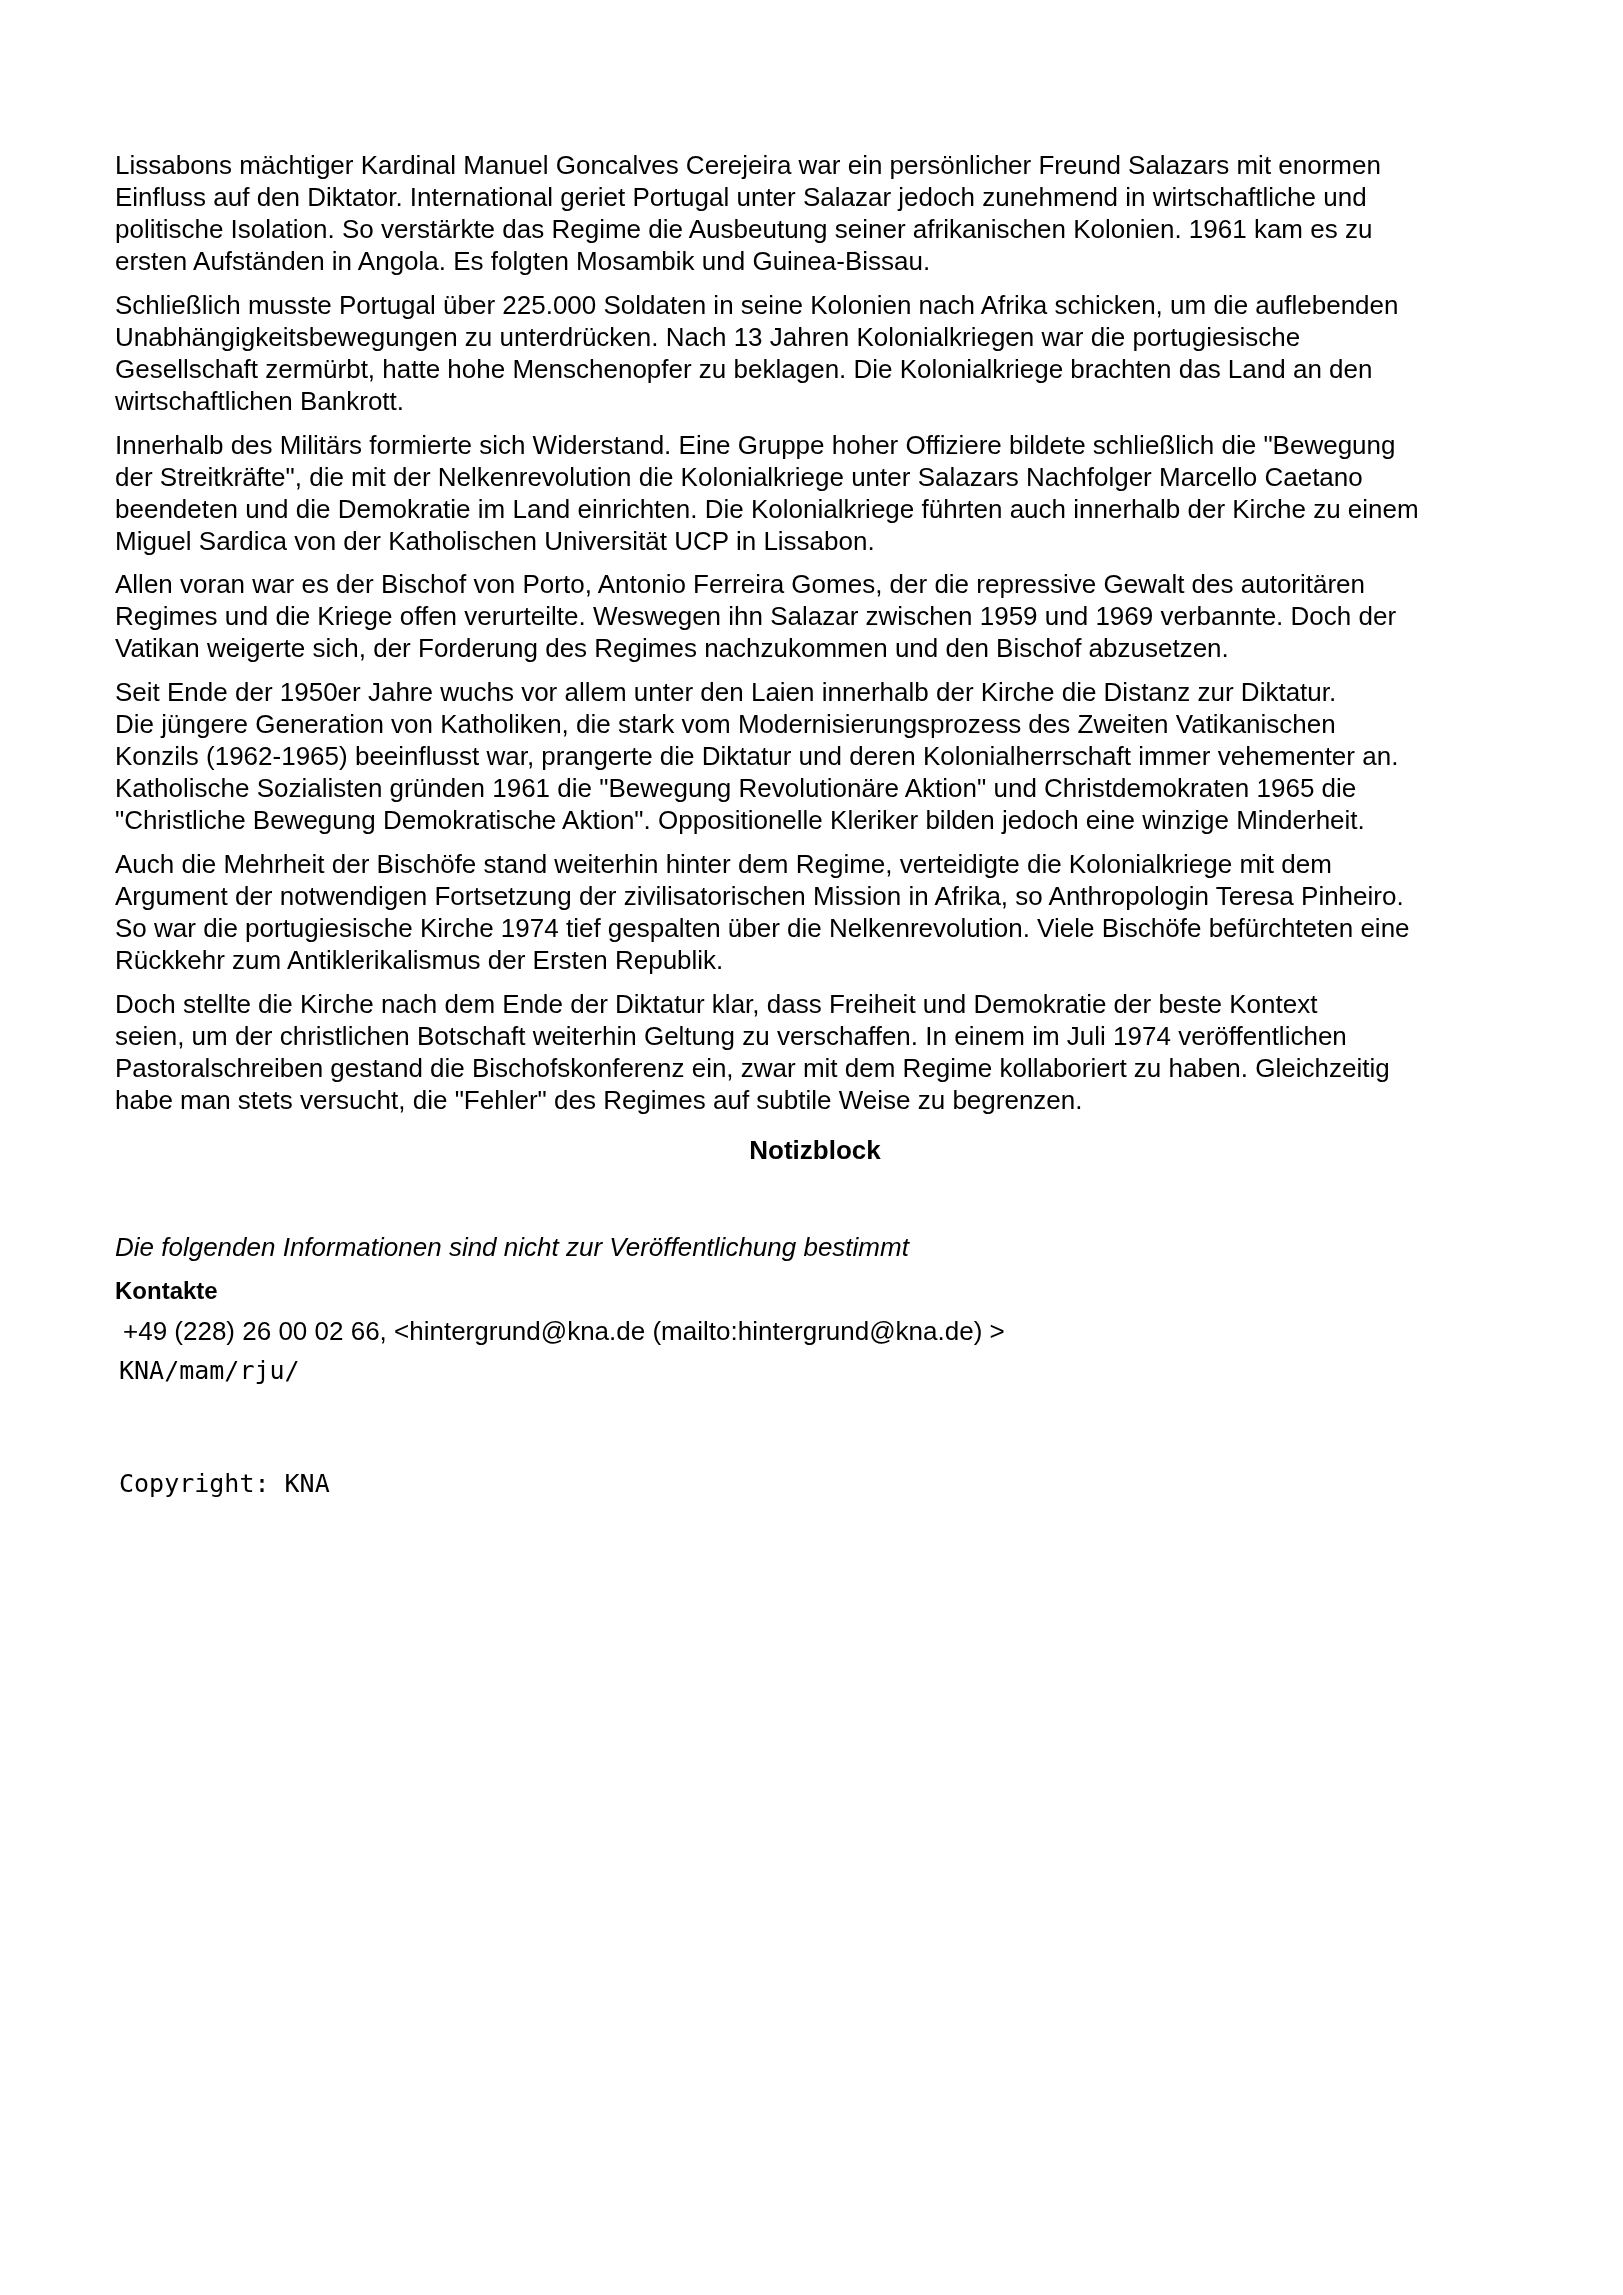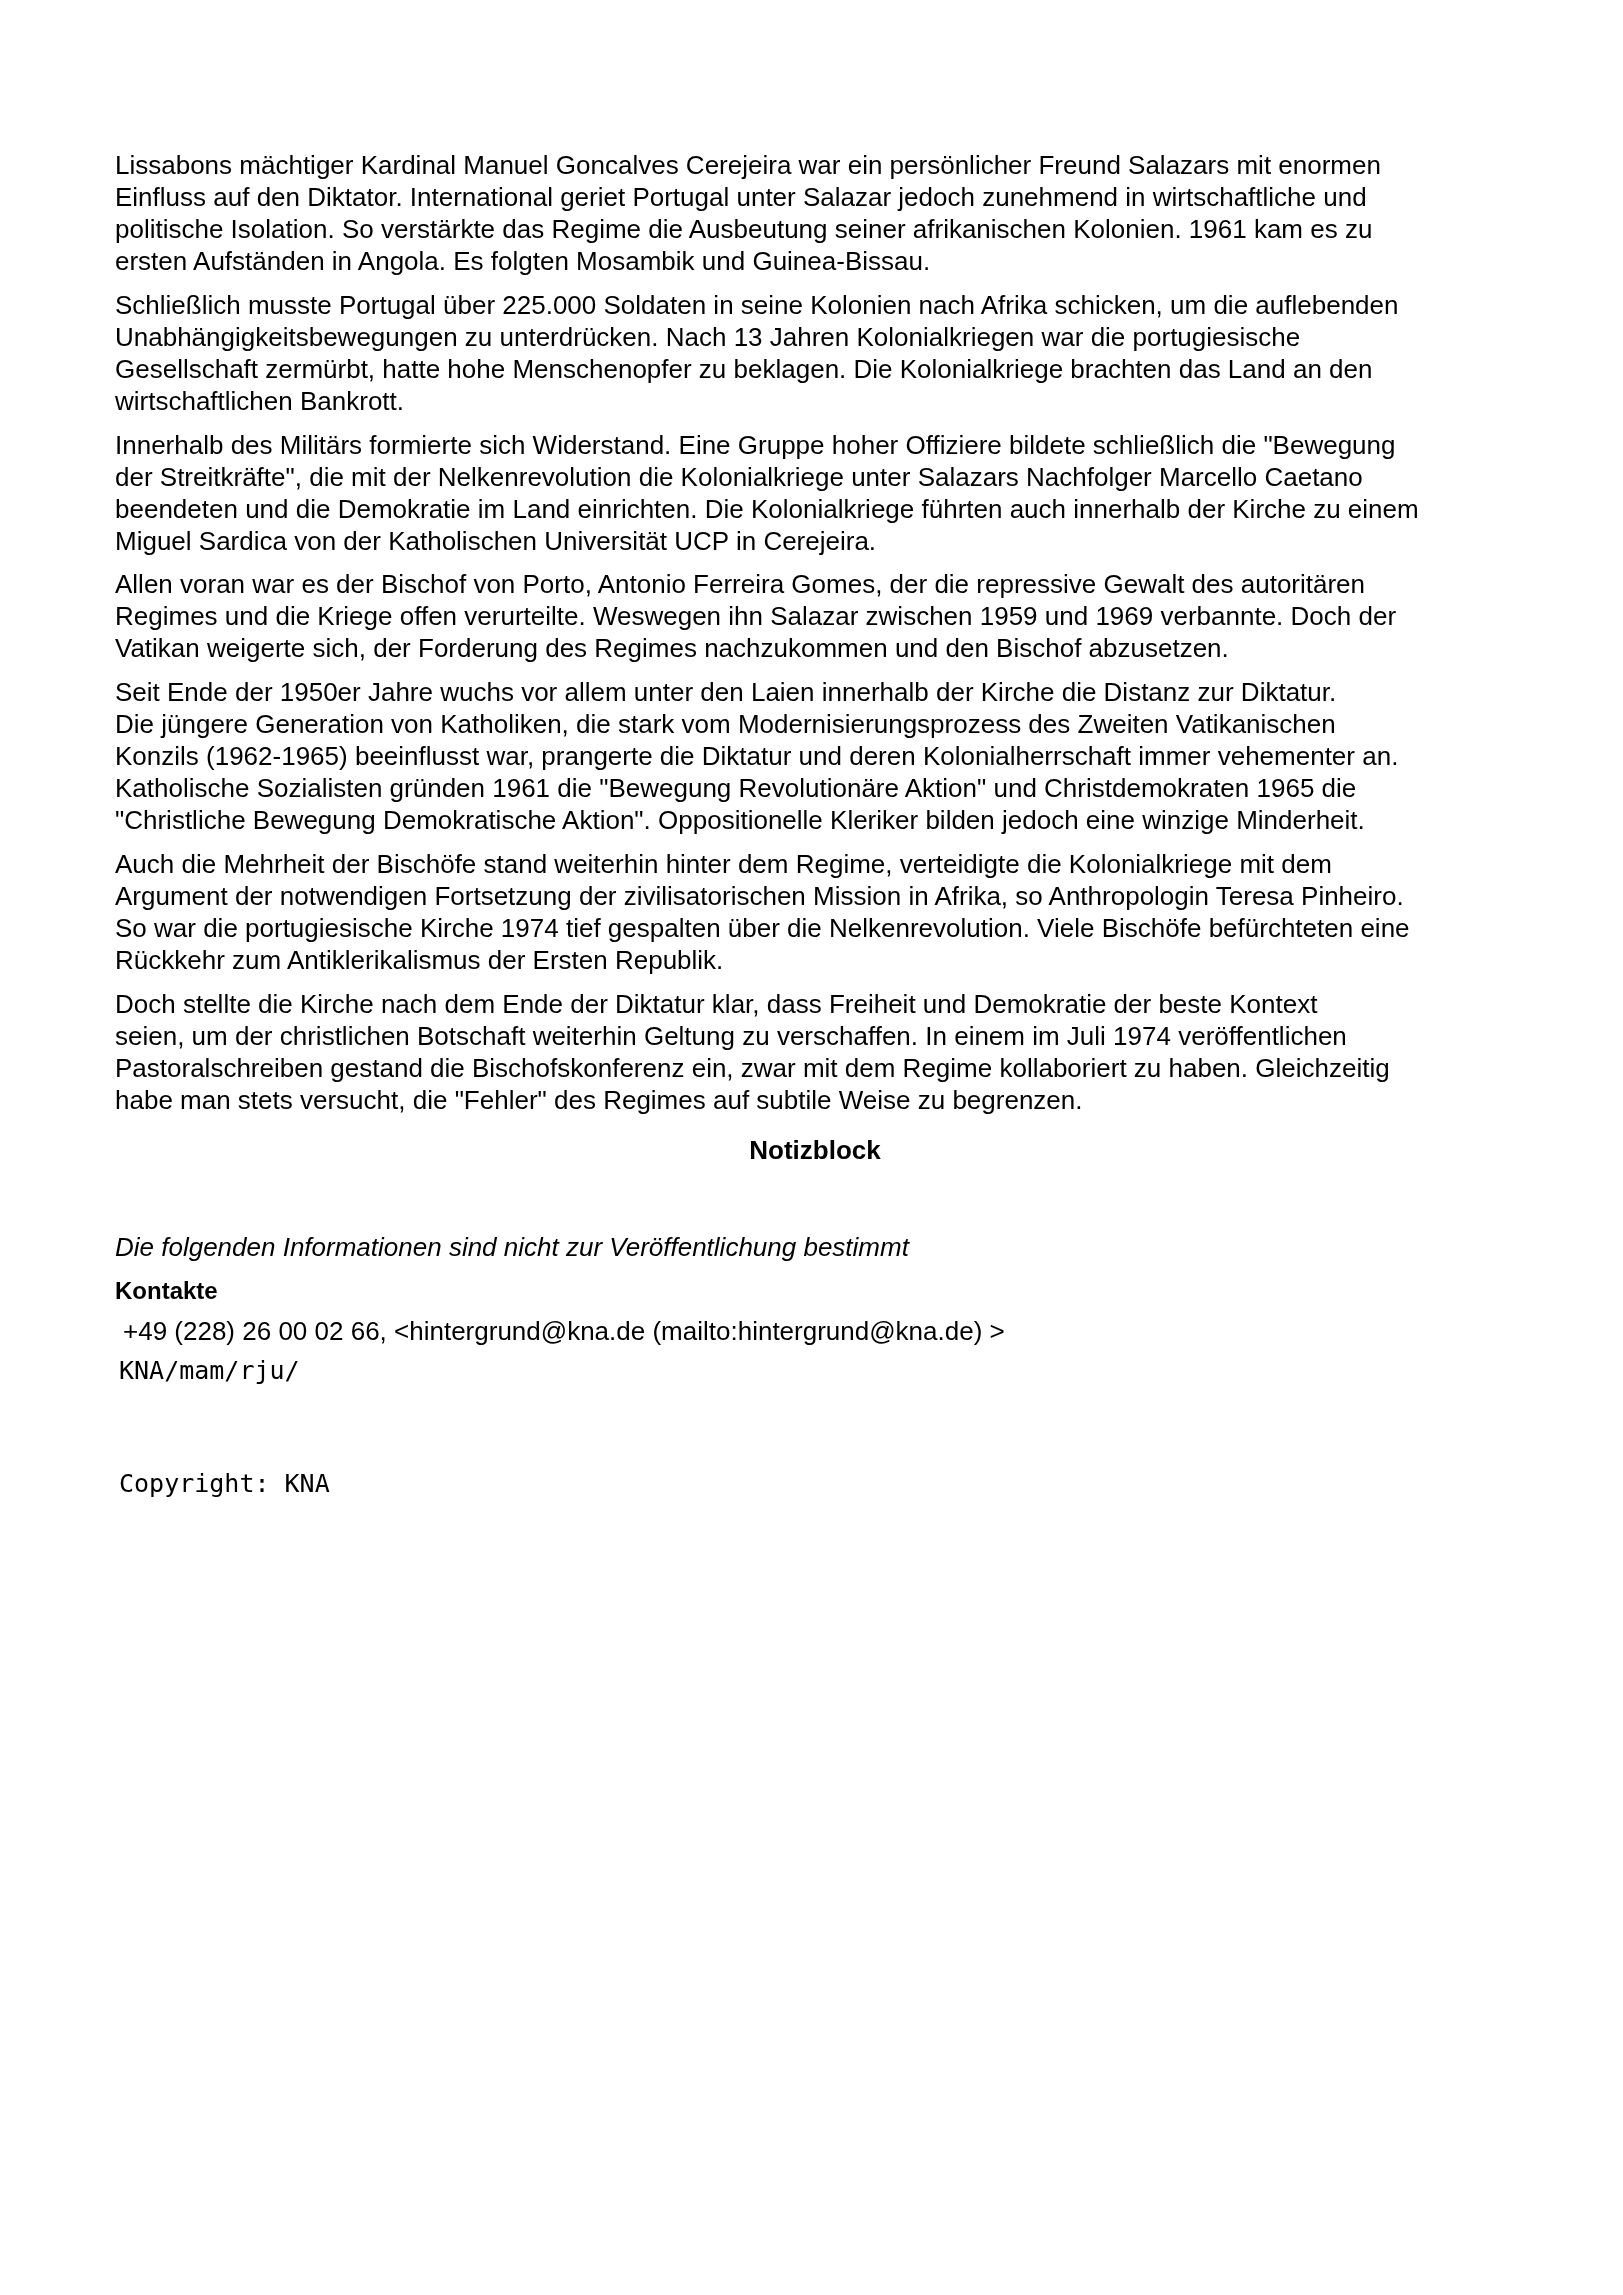--- a/index.html
+++ b/index.html
@@ -82,21 +82,21 @@
     <p>
       <span class="ln">Schließlich musste Portugal über 225.000 Soldaten in seine Kolonien nach Afrika schicken, um die auflebenden</span>
       <span class="ln">Unabhängigkeitsbewegungen zu unterdrücken. Nach 13 Jahren Kolonialkriegen war die portugiesische</span>
       <span class="ln">Gesellschaft zermürbt, hatte hohe Menschenopfer zu beklagen. Die Kolonialkriege brachten das Land an den</span>
       <span class="ln">wirtschaftlichen Bankrott.</span>
     </p>
     <p>
       <span class="ln">Innerhalb des Militärs formierte sich Widerstand. Eine Gruppe hoher Offiziere bildete schließlich die "Bewegung</span>
       <span class="ln">der Streitkräfte", die mit der Nelkenrevolution die Kolonialkriege unter Salazars Nachfolger Marcello Caetano</span>
       <span class="ln">beendeten und die Demokratie im Land einrichten. Die Kolonialkriege führten auch innerhalb der Kirche zu einem</span>
-      <span class="ln">Miguel Sardica von der Katholischen Universität UCP in Cerejeira.</span>
+      <span class="ln">Miguel Sardica von der Katholischen Universität UCP in Lissabon.</span>
     </p>
     <p>
       <span class="ln">Allen voran war es der Bischof von Porto, Antonio Ferreira Gomes, der die repressive Gewalt des autoritären</span>
       <span class="ln">Regimes und die Kriege offen verurteilte. Weswegen ihn Salazar zwischen 1959 und 1969 verbannte. Doch der</span>
       <span class="ln">Vatikan weigerte sich, der Forderung des Regimes nachzukommen und den Bischof abzusetzen.</span>
     </p>
     <p>
       <span class="ln">Seit Ende der 1950er Jahre wuchs vor allem unter den Laien innerhalb der Kirche die Distanz zur Diktatur.</span>
       <span class="ln">Die jüngere Generation von Katholiken, die stark vom Modernisierungsprozess des Zweiten Vatikanischen</span>
       <span class="ln">Konzils (1962-1965) beeinflusst war, prangerte die Diktatur und deren Kolonialherrschaft immer vehementer an.</span>

